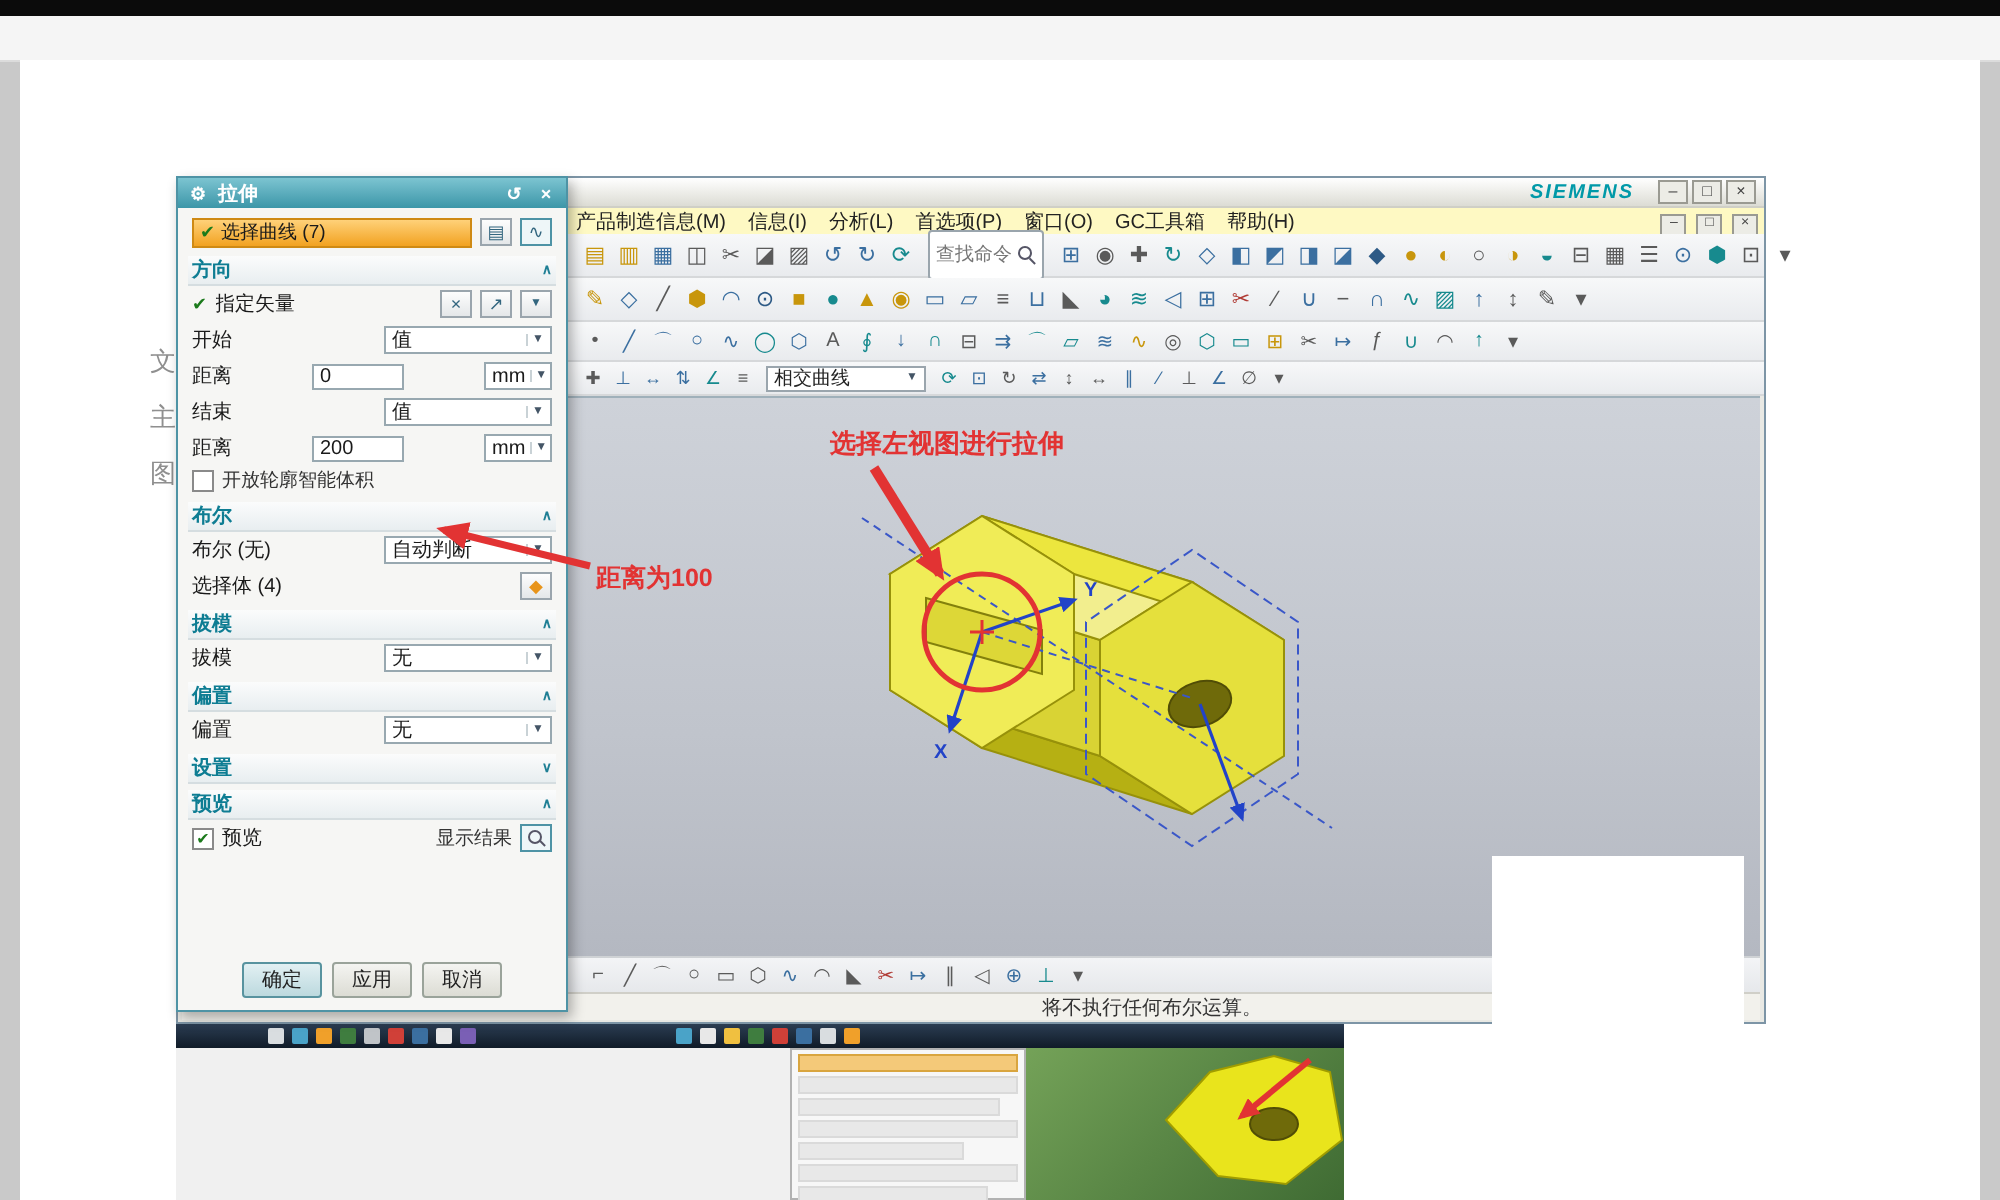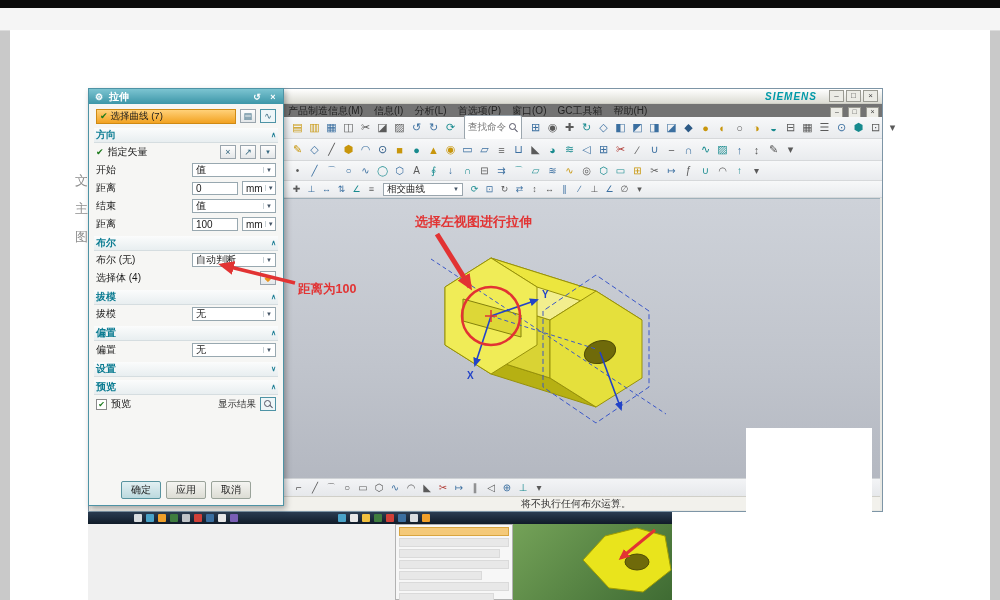--- a/index.html
+++ b/index.html
@@ -14,21 +14,21 @@
   #margin-col div{height:28px;}
 
   
   #nx-window{position:absolute;left:88px;top:88px;width:795px;height:424px;background:#e9e9e4;
              border:1px solid #7d95a6;box-sizing:border-box;z-index:1;}
   .nx-titlebar{position:absolute;top:0;left:0;right:0;height:15px;background:linear-gradient(#ffffff,#dcdcd4);
                display:flex;align-items:center;padding:0 4px;box-sizing:border-box;border-bottom:1px solid #cfcfc6;}
   .brand{margin-left:auto;margin-right:10px;color:#0099a8;font-weight:bold;font-size:10px;letter-spacing:1px;font-style:italic;}
   .wb{width:13px;height:10px;border:1px solid #9a9a92;background:#ececе6;background:#ECECE6;font-size:8px;line-height:9px;
       text-align:center;color:#444;margin-left:2px;display:inline-block;}
-  .nx-menubar{position:absolute;top:15px;left:0;right:0;height:15px;background:#737373;border-bottom:1px solid #d6d5cd;
+  .nx-menubar{position:absolute;top:15px;left:0;right:0;height:15px;background:#fef9c3;border-bottom:1px solid #d6d5cd;
               display:flex;align-items:center;padding-left:199px;box-sizing:border-box;font-size:10px;color:#222;}
   .menu-item{margin-right:11px;white-space:nowrap;}
   .docbtns{position:absolute;right:3px;top:1px;}
   .docbtns .wb{width:11px;height:9px;font-size:7px;line-height:8px;}
 
   .nx-tb{position:absolute;left:0;right:0;display:flex;align-items:center;background:linear-gradient(#f7f8f9,#e9ebee);
          border-bottom:1px solid #d6d8da;padding-left:200px;box-sizing:border-box;}
   #tb1row{top:28px;height:22px;}
   #tb2{top:50px;height:22px;}
   #tb3{top:72px;height:20px;}
@@ -93,21 +93,21 @@
   .drow .lbl{flex:1;white-space:nowrap;overflow:hidden;}
   .sel-curve{flex:1;height:15px;background:linear-gradient(#ffd179,#f2a221);border:1px solid #cf8a14;display:flex;
              align-items:center;gap:3px;padding:0 3px;font-size:9.5px;box-sizing:border-box;white-space:nowrap;overflow:hidden;}
   .ck{color:#1b7a1b;font-size:9px;}
   .sqbtn{width:16px;height:14px;border:1px solid #9aa5ad;background:linear-gradient(#fdfdfd,#e4e7e9);display:inline-flex;
          align-items:center;justify-content:center;font-size:9px;color:#33667f;flex:none;box-sizing:border-box;}
   .sqbtn.hl{border-color:#4e93a5;background:#eef6f8;}
   .cmb{height:14px;background:#fff;border:1px solid #98a8b0;display:inline-flex;align-items:center;font-size:10px;
        padding:0 3px;gap:2px;box-sizing:border-box;flex:none;}
   .cmb .dd{margin-left:auto;font-size:6px;color:#456;border-left:1px solid #c9d2d6;padding-left:2px;}
-  .w84{width:84px;} .w34{width:34px;}
+  .w84{width:84px;} .w34{width:34px;margin-left:36px;}
   .fld{width:46px;height:13px;background:#fff;border:1px solid #98a8b0;font-size:10px;display:flex;align-items:center;
        padding:0 3px;box-sizing:border-box;flex:none;}
   .ckb{width:9px;height:9px;border:1px solid #8a8a8a;background:#fff;display:inline-flex;align-items:center;
        justify-content:center;font-size:8px;color:#1b7a1b;flex:none;}
   .small-gray{font-size:9.5px;color:#333;}
   .btnrow{display:flex;justify-content:center;gap:5px;margin-top:auto;padding-bottom:2px;flex:none;}
   .btn{font-size:10px;height:16px;padding:0 9px;display:inline-flex;align-items:center;border:1px solid #9aa39a;
        background:linear-gradient(#f4f4f1,#dcdcd4);border-radius:2px;color:#222;}
   .btn.primary{border:1px solid #58939f;background:linear-gradient(#e2f0f3,#bcd9de);}
 
@@ -463,25 +463,29 @@
     </div>
     <div class="drow">
       <span class="lbl">结束</span>
       <span class="cmb w84">
         <span>值</span>
         <span class="dd">▼</span>
       </span>
     </div>
     <div class="drow">
       <span class="lbl">距离</span>
-      <span class="fld">100</span>
+      <span class="fld">200</span>
       <span class="cmb w34">
         <span>mm</span>
         <span class="dd">▼</span>
       </span>
+    </div>
+    <div class="drow" style="height:15px;">
+      <span class="ckb"></span>
+      <span class="small-gray">开放轮廓智能体积</span>
     </div>
 
     <div class="sec-h">
       <span>布尔</span>
       <span class="chev">∧</span>
     </div>
     <div class="drow">
       <span class="lbl">布尔 (无)</span>
       <span class="cmb w84">
         <span>自动判断</span>

